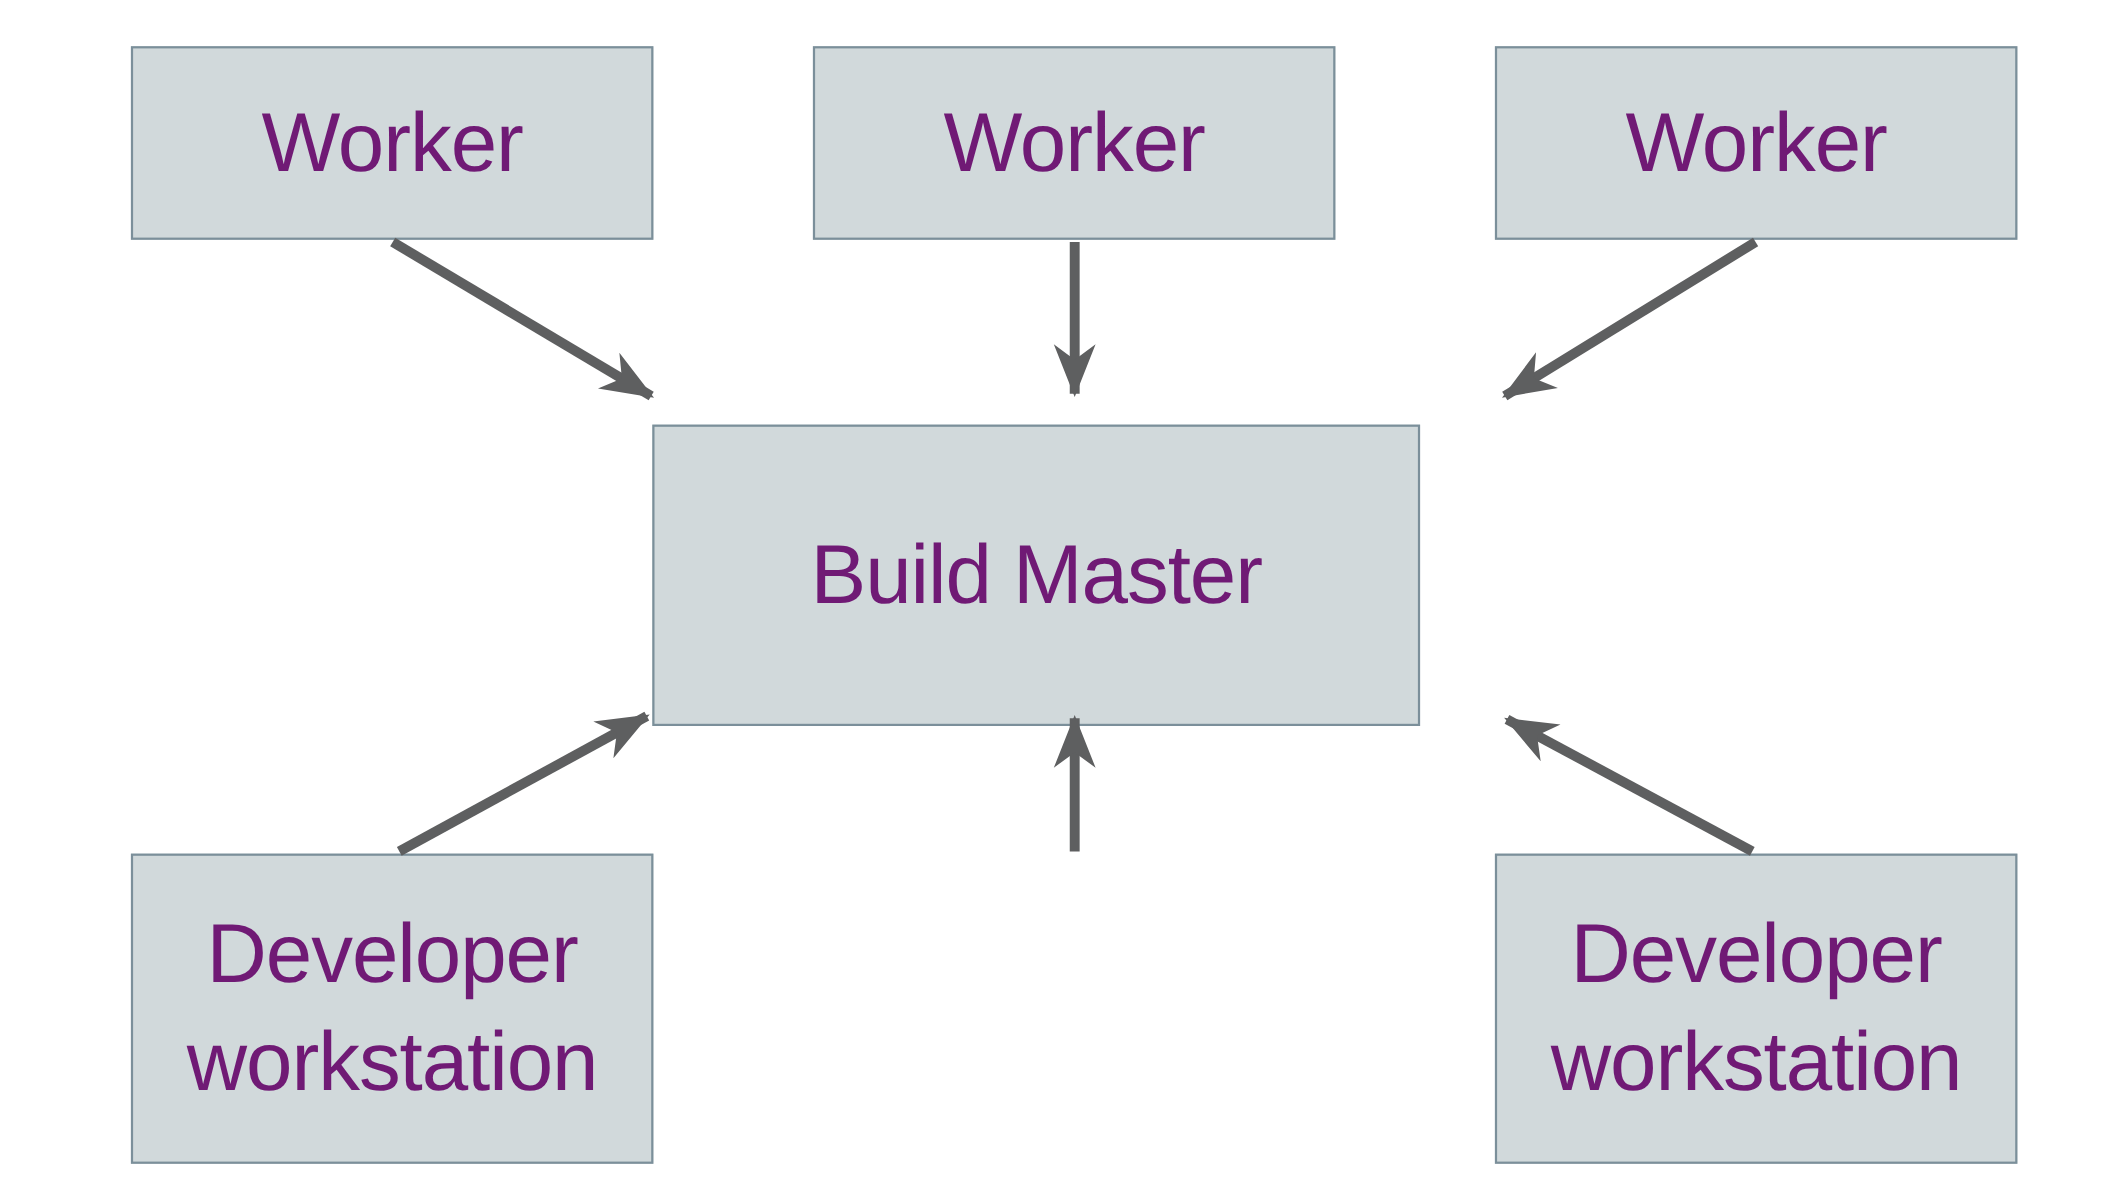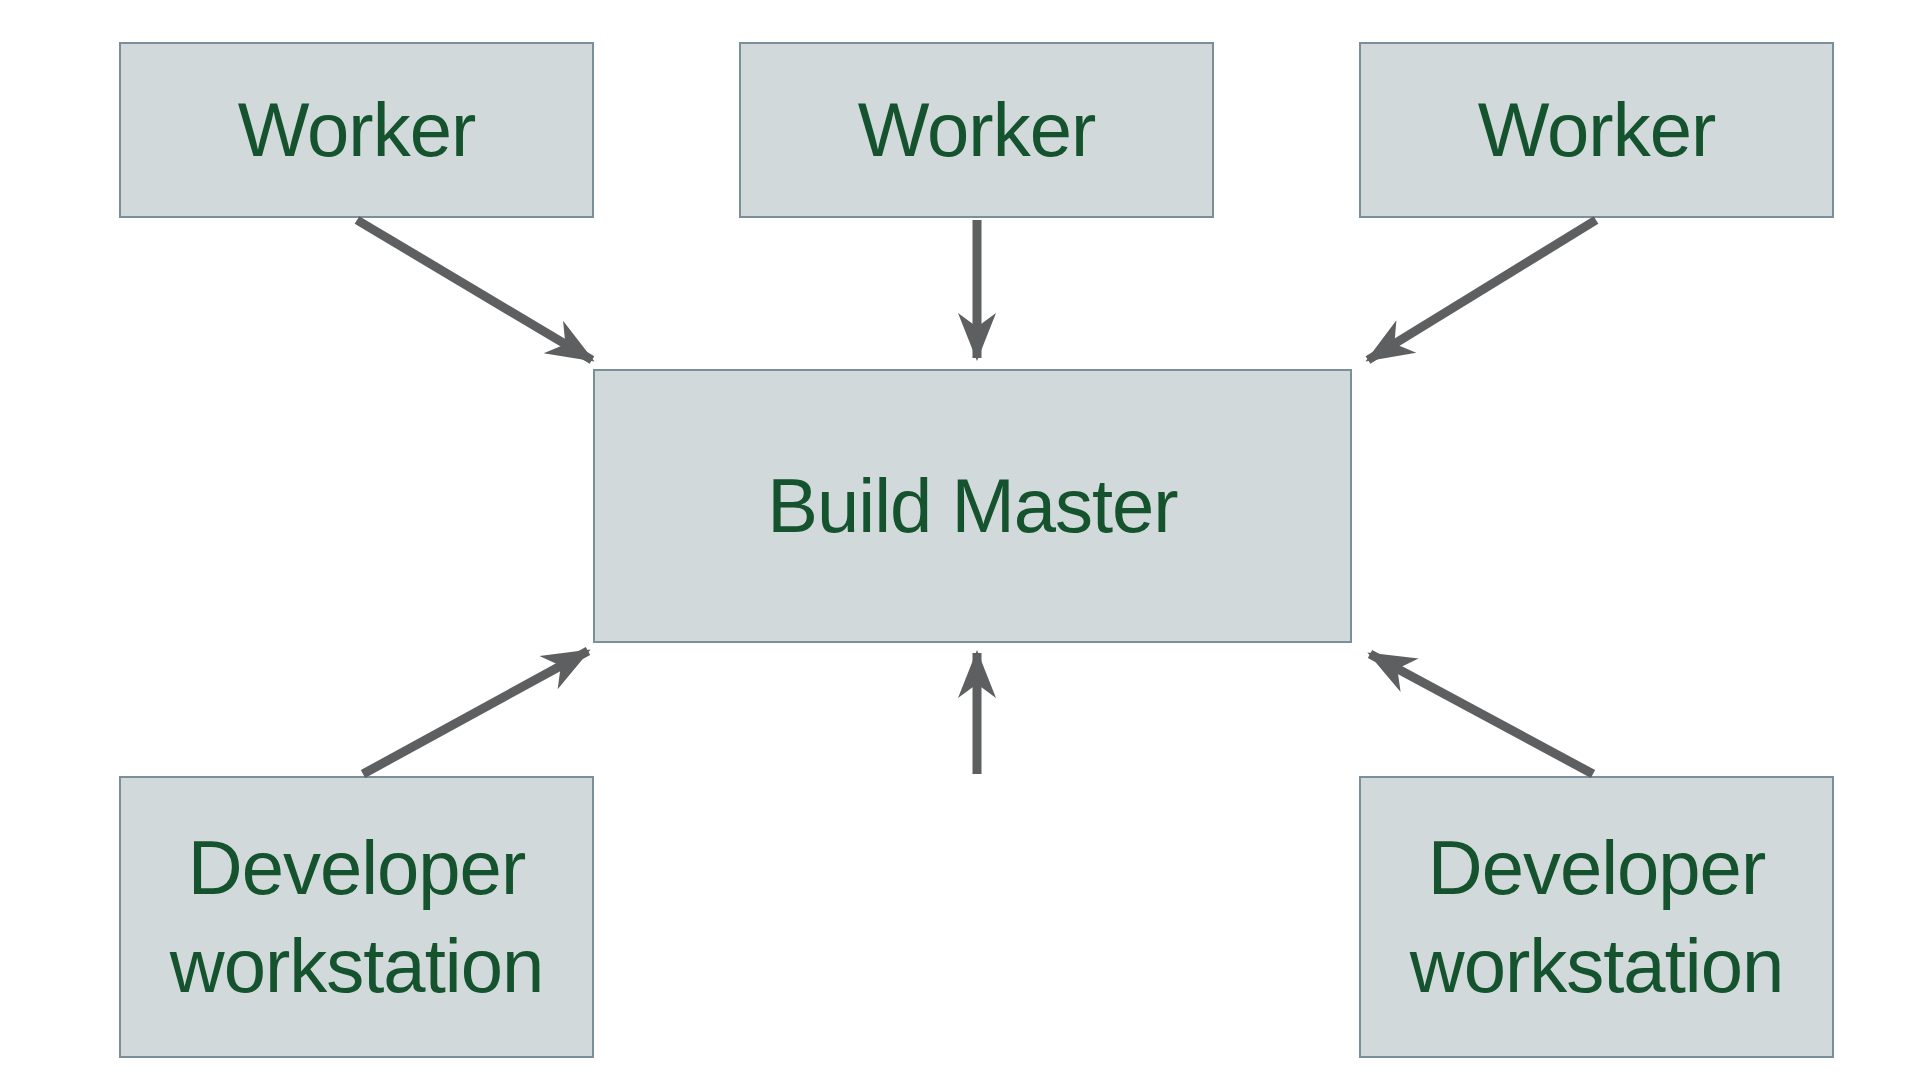--- a/index.html
+++ b/index.html
@@ -19,28 +19,28 @@
     position: absolute;
     box-sizing: border-box;
     background: #d1d9db;
     border: 2px solid #7b8f9a;
     display: flex;
     align-items: center;
     justify-content: center;
     text-align: center;
     font-size: 76px;
     line-height: 1.29;
-    color: #14532d;
+    color: #701a75;
     letter-spacing: -1px;
     padding: 0 10px;
   }
   .node-worker-1 { left: 119px; top: 42px;  width: 475px; height: 176px; }
   .node-worker-2 { left: 739px; top: 42px;  width: 475px; height: 176px; }
   .node-worker-3 { left: 1359px; top: 42px; width: 475px; height: 176px; }
-  .node-build-master { left: 593px; top: 369px; width: 759px; height: 274px; }
+  .node-build-master { left: 593px; top: 386px; width: 698px; height: 274px; }
   .node-dev-left  { left: 119px;  top: 776px; width: 475px; height: 282px; }
   .node-ci-server { left: 739px;  top: 776px; width: 479px; height: 282px; }
   .node-dev-right { left: 1359px; top: 776px; width: 475px; height: 282px; }
   .edges {
     position: absolute;
     left: 0; top: 0;
     width: 1910px;
     height: 1090px;
     pointer-events: none;
   }

